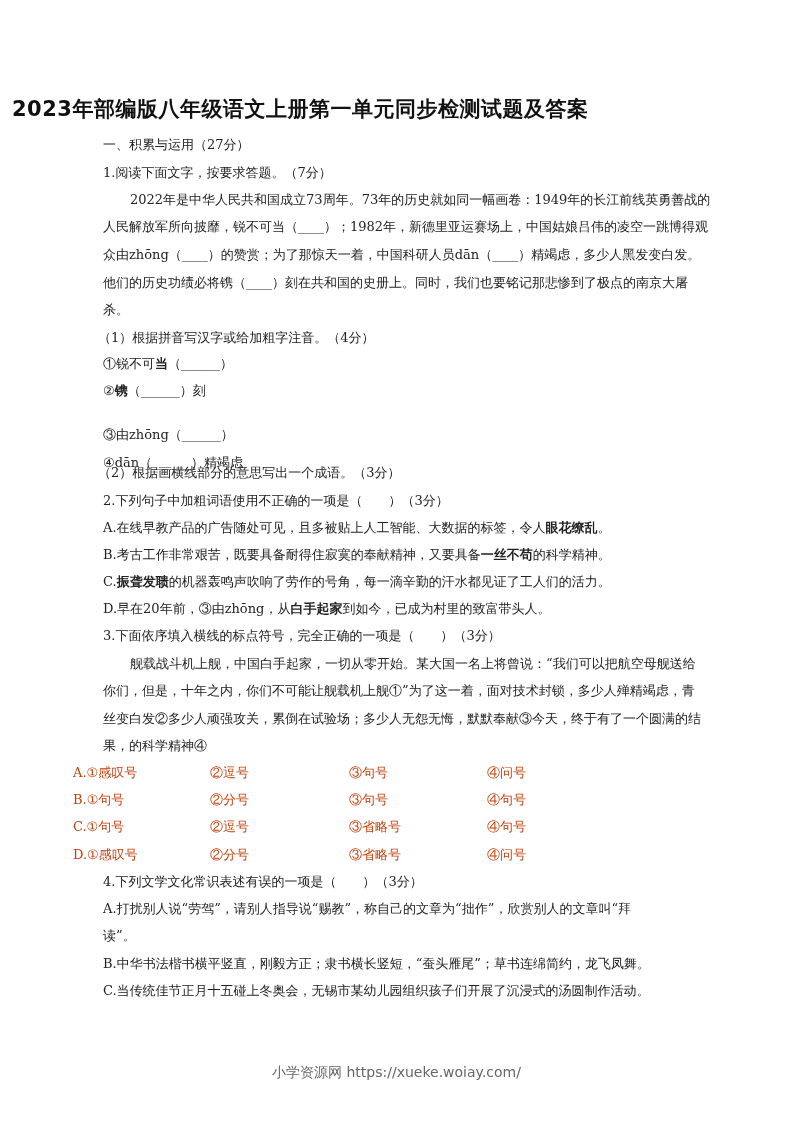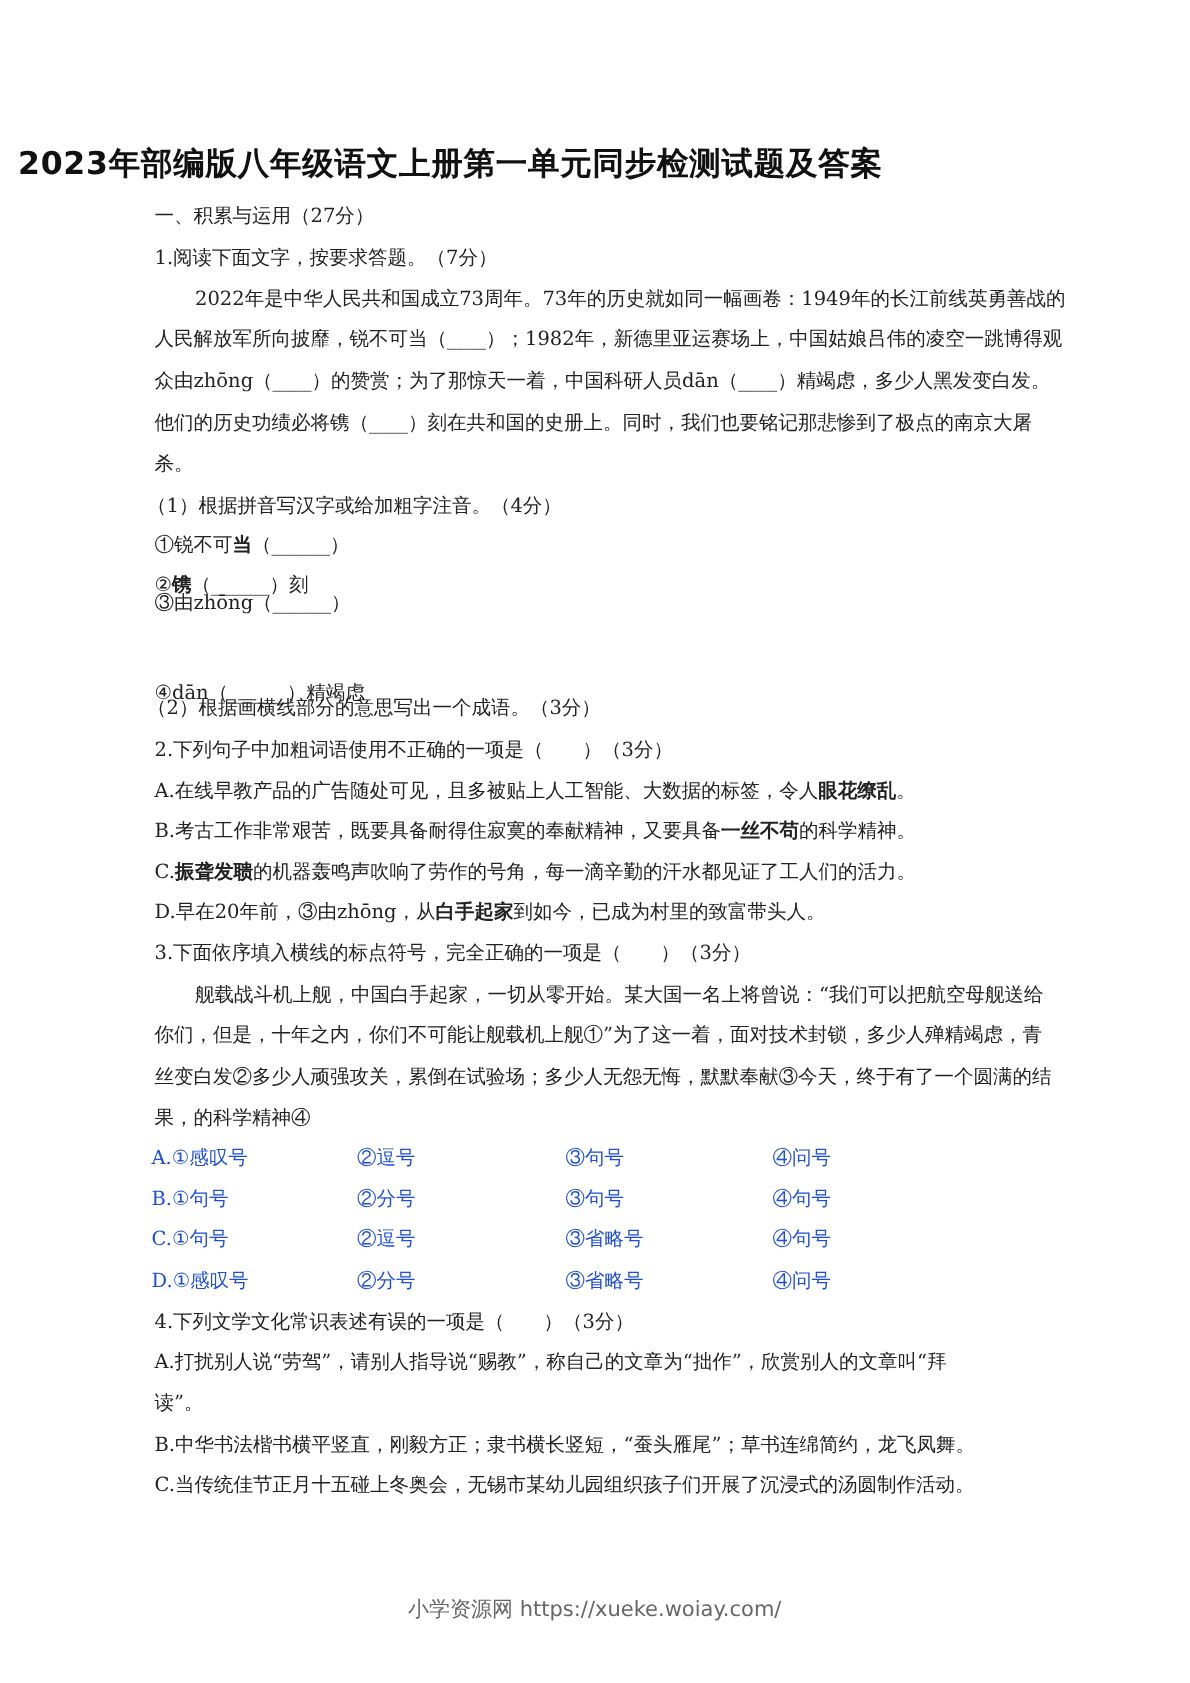--- a/index.html
+++ b/index.html
@@ -6,21 +6,21 @@
   body { width: 793px; height: 1122px; position: relative; overflow: hidden;
          font-family: "DejaVu Serif", "Liberation Serif", serif; color: #1a1a1a; }
   .title { position: absolute; left: 12px; width: 635px; top: 95px; text-align: left;
            font-size: 21px; font-weight: bold; letter-spacing: 0.5px;
            font-family: "DejaVu Sans", "Liberation Sans", sans-serif; color: #111; }
   .line { position: absolute; left: 73px; font-size: 13px; line-height: 18px; white-space: nowrap; color: #222; margin-left: 30px; }
   .indent { left: 100px; }
   .sub { left: 68px; }
   b.bold { font-weight: bold; font-family: "DejaVu Sans", "Liberation Sans", sans-serif; }
   .ul { text-underline-offset: 3px; }
-  .opt { position: absolute; font-size: 13px; line-height: 18px; white-space: nowrap; color: #1d4ed8; margin-left: 28px; }
+  .opt { position: absolute; font-size: 13px; line-height: 18px; white-space: nowrap; color: #c2410c; }
   .footer { position: absolute; left: 0; width: 793px; top: 1064px; text-align: center;
             font-size: 14px; color: #666; font-family: "DejaVu Sans", "Liberation Sans", sans-serif; }
 </style>
 </head>
 <body>
 
 <div class="title">2023年部编版八年级语文上册第一单元同步检测试题及答案</div>
 
 <div class="line" style="top:136px">一、积累与运用（27分）</div>
 
@@ -33,21 +33,21 @@
 </div>
 <div class="line" style="top:301px">杀。</div>
 <div class="line sub" style="top:329px">（1）根据拼音写汉字或给加粗字注音。（4分）</div>
 
 <div class="line" style="top:355px">
   <span>①锐不可</span><b class="bold">当</b><span>（______）</span>
 </div>
 <div class="line" style="top:382px">
   <span>②</span><b class="bold">镌</b><span>（______）刻</span>
 </div>
-<div class="line" style="top:394px">③由zhōng（______）</div>
+<div class="line" style="top:426px">③由zhōng（______）</div>
 <div class="line" style="top:454px">④dān（______）精竭虑</div>
 <div class="line sub" style="top:464px">（2）根据画横线部分的意思写出一个成语。（3分）</div>
 
 <div class="line" style="top:492px">2.下列句子中加粗词语使用不正确的一项是（　　）（3分）</div>
 <div class="line" style="top:519px"><span>A.在线早教产品的广告随处可见，且多被贴上人工智能、大数据的标签，令人</span><b class="bold">眼花缭乱</b><span>。</span></div>
 <div class="line" style="top:546px"><span>B.考古工作非常艰苦，既要具备耐得住寂寞的奉献精神，又要具备</span><b class="bold">一丝不苟</b><span>的科学精神。</span></div>
 <div class="line" style="top:573px"><span>C.</span><b class="bold">振聋发聩</b><span>的机器轰鸣声吹响了劳作的号角，每一滴辛勤的汗水都见证了工人们的活力。</span></div>
 <div class="line" style="top:600px"><span>D.早在20年前，③由zhōng，从</span><b class="bold">白手起家</b><span>到如今，已成为村里的致富带头人。</span></div>
 
 <div class="line" style="top:627px">3.下面依序填入横线的标点符号，完全正确的一项是（　　）（3分）</div>

